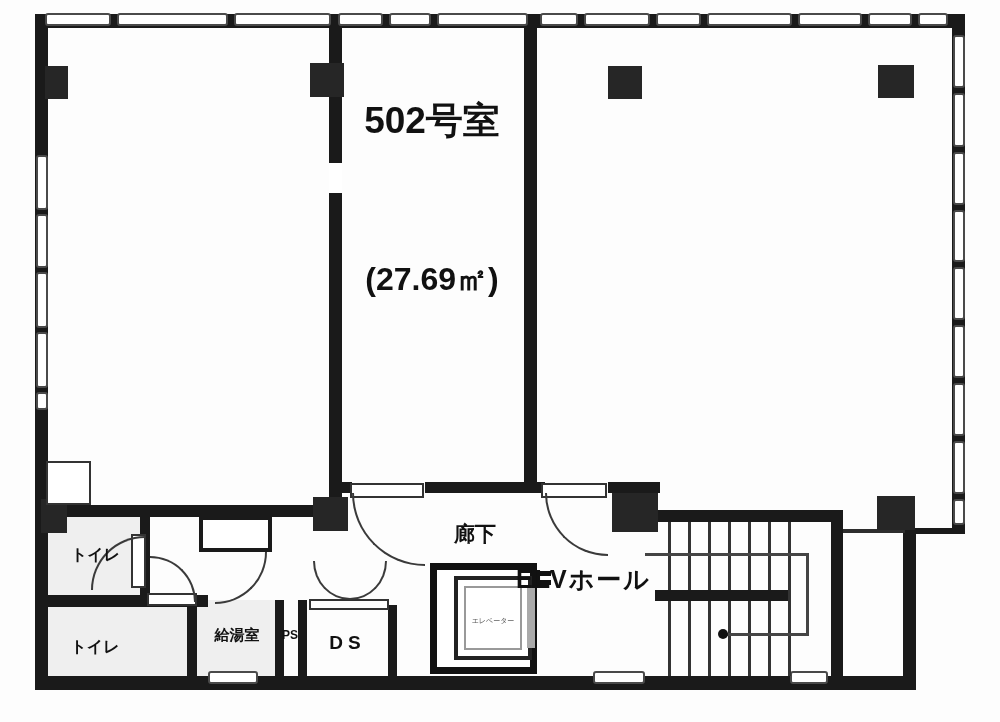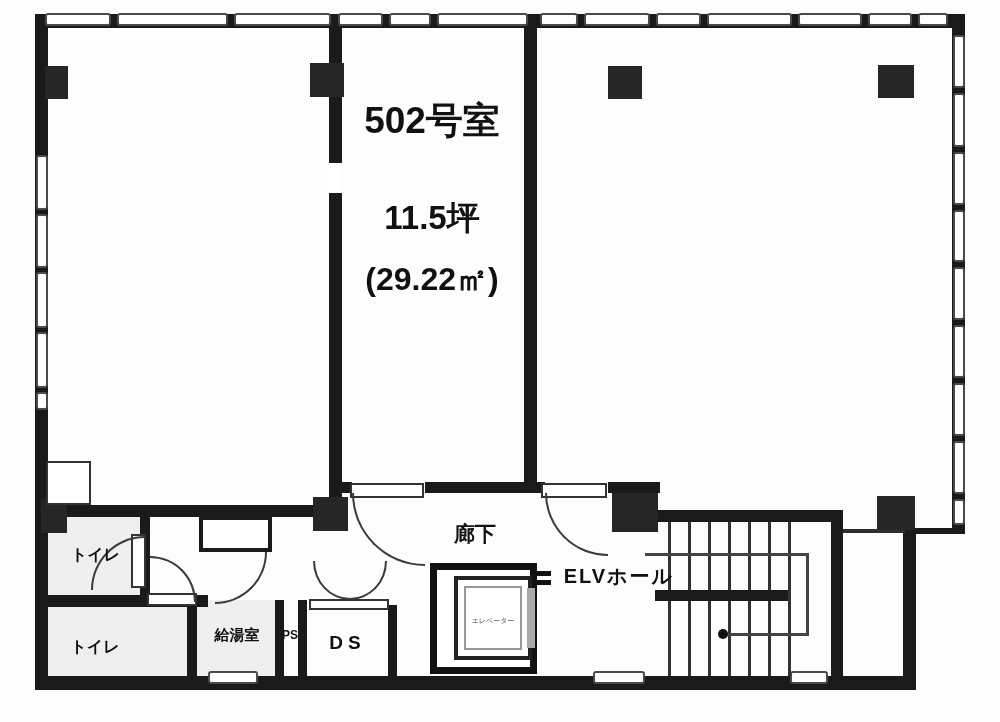--- a/index.html
+++ b/index.html
@@ -135,25 +135,24 @@
   <div class="stairline" style="left:748px;top:522px;height:154px;"></div>
   <div class="stairline" style="left:768px;top:522px;height:154px;"></div>
   <div class="stairline" style="left:788px;top:522px;height:154px;"></div>
   <div class="wall" style="left:655px;top:590px;width:133px;height:11px;"></div>
   <div class="pathline" style="left:645px;top:553px;width:163px;height:3px;"></div>
   <div class="pathline" style="left:806px;top:553px;width:3px;height:83px;"></div>
   <div class="pathline" style="left:725px;top:633px;width:84px;height:3px;"></div>
   <div style="position:absolute;left:718px;top:629px;width:10px;height:10px;border-radius:50%;background:#111;"></div>
 
   <div class="label" style="left:332px;top:96px;width:200px;font-size:37px;">502号室</div>
-  <div class="label" style="left:332px;top:196px;width:200px;font-size:33px;">11.5坪</div>
-  <div class="label" style="left:332px;top:258px;width:200px;font-size:32px;">(29.22㎡)</div>
+  <div class="label" style="left:332px;top:258px;width:200px;font-size:32px;">(27.69㎡)</div>
 
   <div class="label" style="left:425px;top:520px;width:100px;font-size:21px;">廊下</div>
-  <div class="label" style="left:544px;top:563px;width:130px;font-size:20px;letter-spacing:2px;text-align:right;">ELVホール</div>
+  <div class="label" style="left:516px;top:563px;width:130px;font-size:25px;letter-spacing:2px;text-align:right;">ELVホール</div>
   <div class="label" style="left:458px;top:616px;width:70px;font-size:7px;font-weight:normal;color:#555;">エレベーター</div>
   <div class="label" style="left:307px;top:632px;width:81px;font-size:19px;letter-spacing:5px;">DS</div>
   <div class="label" style="left:197px;top:626px;width:80px;font-size:15px;">給湯室</div>
   <div class="label" style="left:278px;top:628px;width:24px;font-size:12px;">PS</div>
   <div class="label" style="left:48px;top:545px;width:95px;font-size:16px;">トイレ</div>
   <div class="label" style="left:45px;top:637px;width:100px;font-size:16px;">トイレ</div>
 
 </div>
 
 </body></html>

